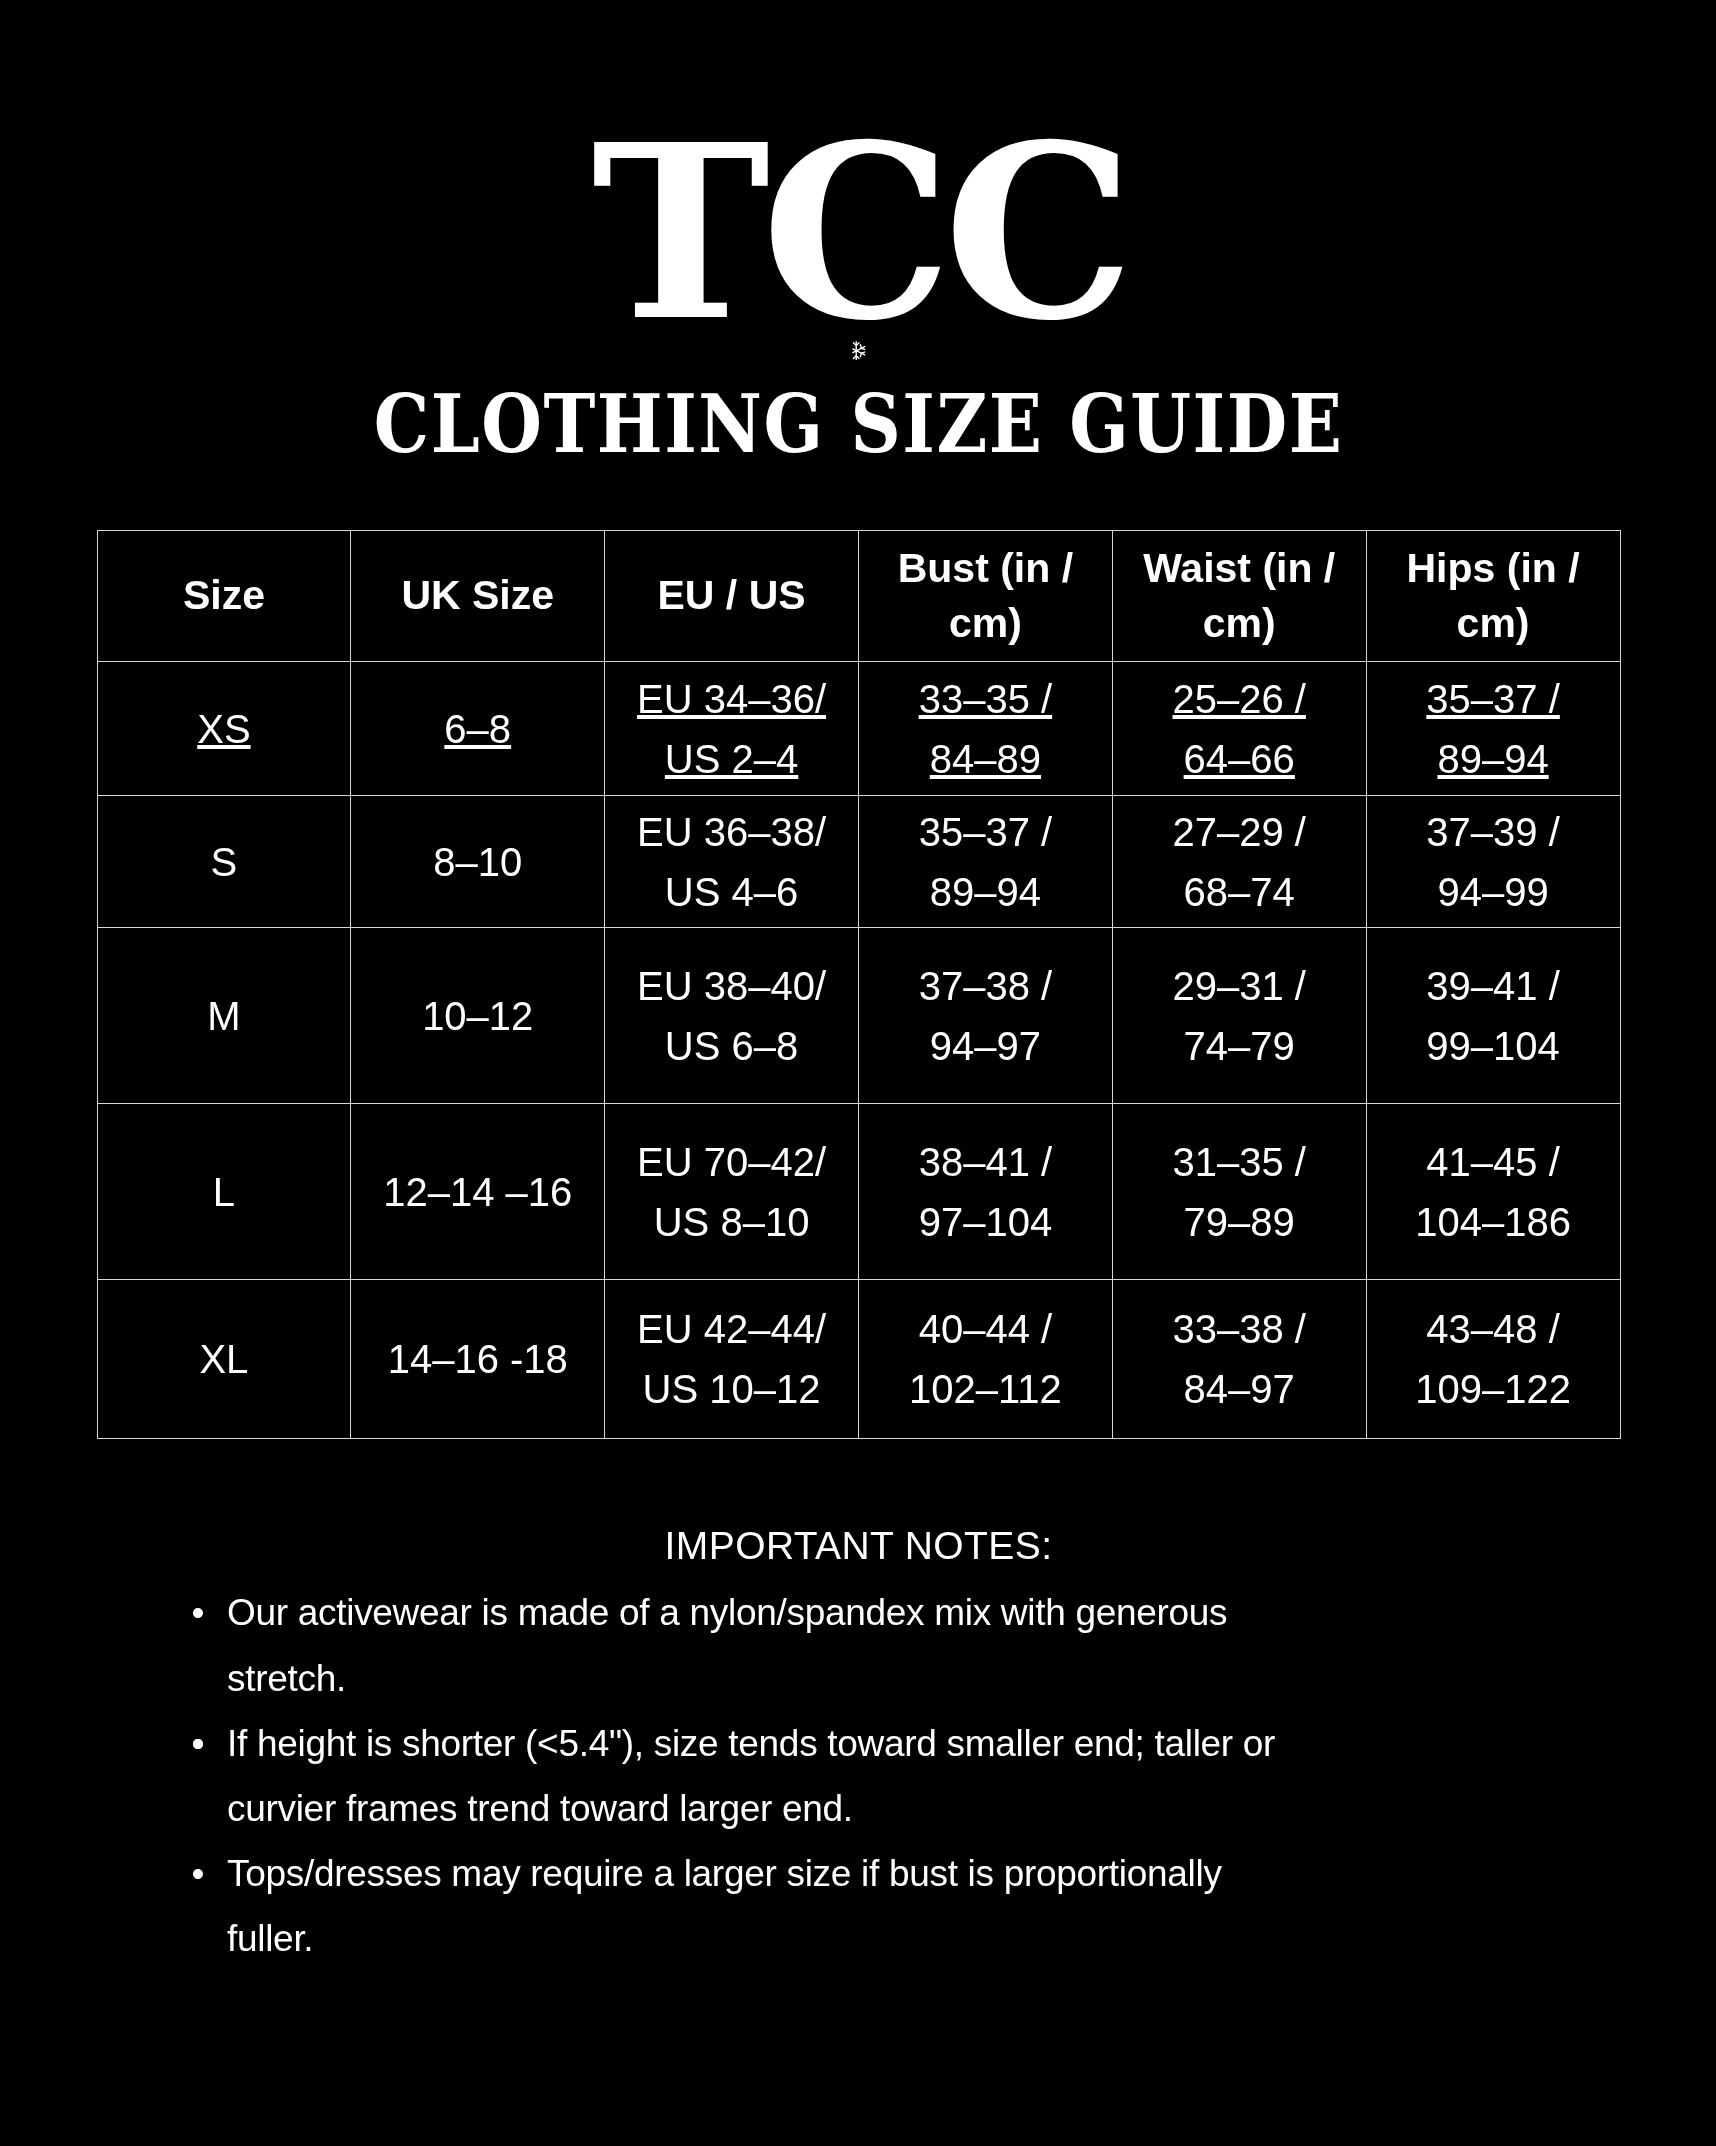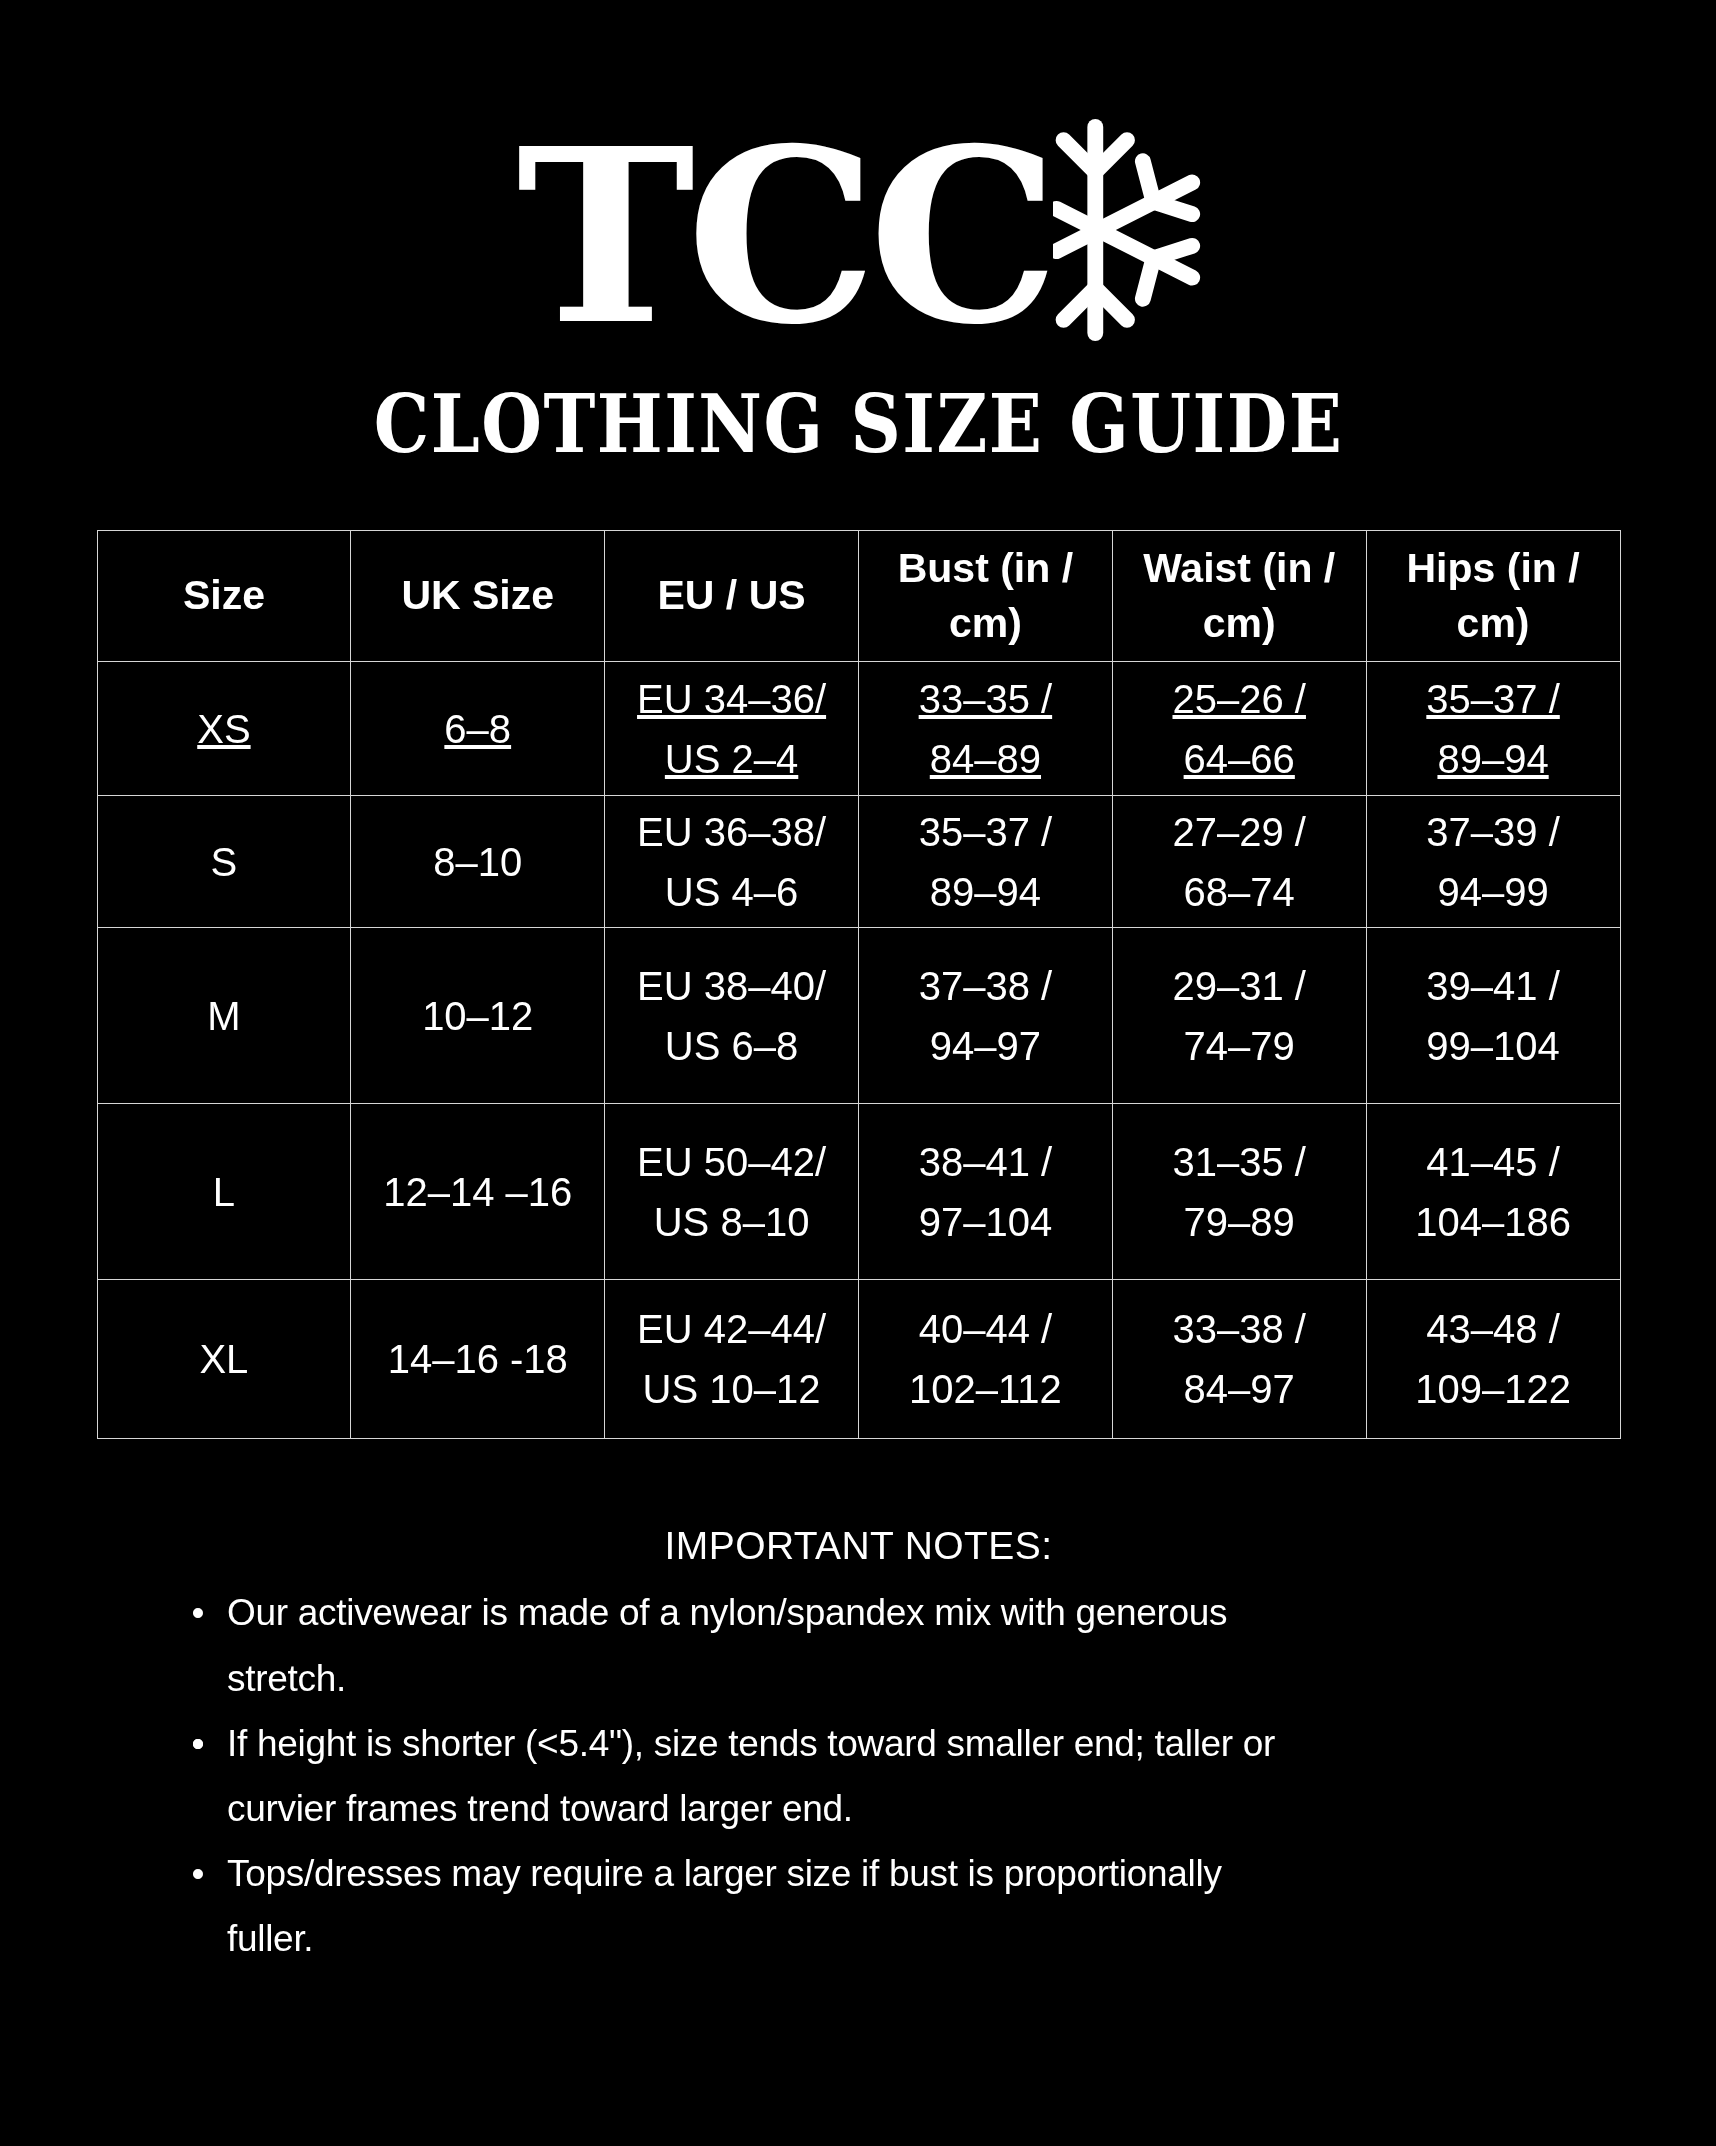--- a/index.html
+++ b/index.html
@@ -14,20 +14,21 @@
   }
   .page { width: 100%; height: 100%; }
 
   
   .logo-row {
     display: flex;
     justify-content: center;
     align-items: center;
     margin-top: 113px;
     height: 247px;
+    flex-direction: column;
   }
   .logo-text {
     font-family: "DejaVu Serif", serif;
     font-weight: 700;
     font-size: 240px;
     line-height: 1;
     letter-spacing: -8.8px;
   }
   .snowflake-svg {
     width: 148px;
@@ -181,21 +182,21 @@
         <td>37–38 /
 94–97</td>
         <td>29–31 /
 74–79</td>
         <td>39–41 /
 99–104</td>
       </tr>
       <tr>
         <td>L</td>
         <td>12–14 –16</td>
-        <td>EU 50–42/
+        <td>EU 70–42/
 US 8–10</td>
         <td>38–41 /
 97–104</td>
         <td>31–35 /
 79–89</td>
         <td>41–45 /
 104–186</td>
       </tr>
       <tr>
         <td>XL</td>

